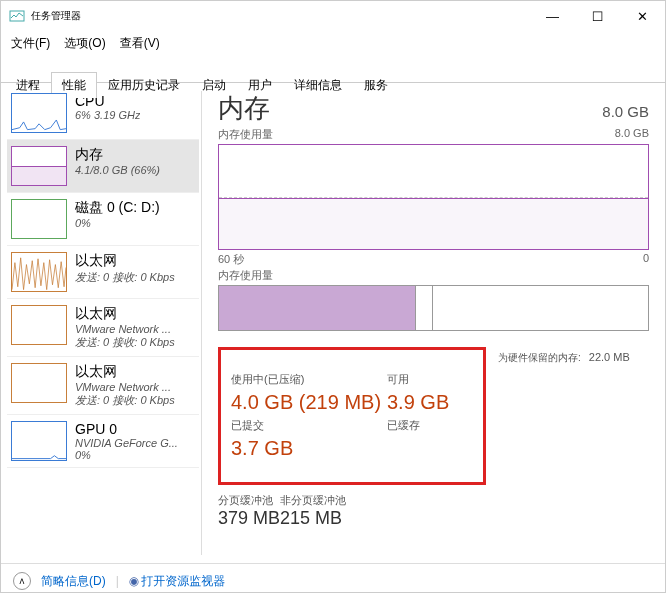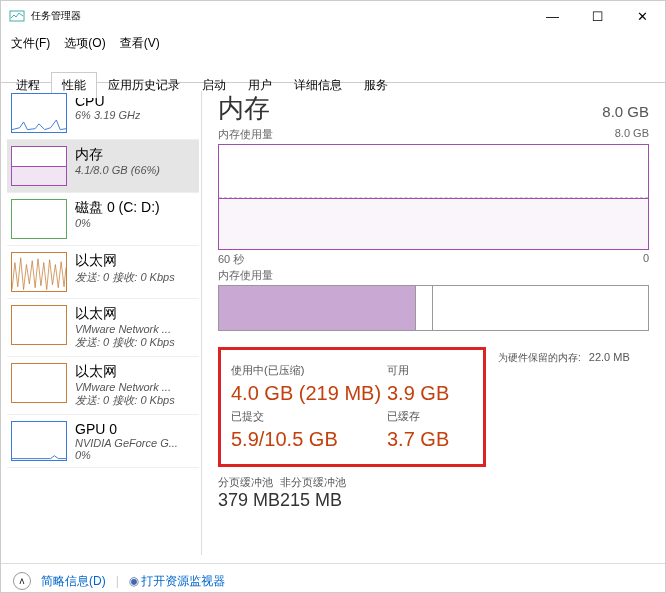--- a/index.html
+++ b/index.html
@@ -29,21 +29,21 @@
 .section-head { display: flex; justify-content: space-between; font-size: 11px; color: #666; margin-top: 1px; }
 .usage-chart { height: 106px; border: 1px solid #a04db0; margin-top: 2px; position: relative; background: linear-gradient(#fff 0%, #fff 100%); }
 .usage-mid { position: absolute; top: 50%; left: 0; right: 0; border-top: 1px dashed #ccc; }
 .usage-line { position: absolute; left: 0; right: 0; top: 51%; border-top: 1px solid #a04db0; }
 .usage-fill { position: absolute; left: 0; right: 0; bottom: 0; top: 51%; background: rgba(160,77,176,0.06); }
 .axis { display: flex; justify-content: space-between; font-size: 11px; color: #666; margin-top: 2px; }
 .comp-chart { height: 46px; border: 1px solid #999; margin-top: 2px; display: flex; }
 .comp-used { flex: 0 0 46%; background: #c9a8d4; border-right: 1px solid #999; }
 .comp-mod { flex: 0 0 4%; border-right: 1px solid #999; }
 .stats { display: flex; margin-top: 16px; gap: 12px; }
-.redbox { border: 3px solid #d22; padding: 13px 10px; }
+.redbox { border: 3px solid #d22; padding: 22px 10px; }
 .stat-grid { display: grid; grid-template-columns: 156px 86px; row-gap: 4px; }
 .stat-label { font-size: 11px; color: #555; }
 .stat-val { font-size: 20px; color: #c2410c; }
 .reserved .lbl { font-size: 10px; color: #555; }
 .reserved .val { font-size: 11px; color: #555; margin-left: 8px; }
 .pools { display: flex; margin-top: 8px; }
 .pool .lbl { font-size: 11px; color: #555; }
 .pool .val { font-size: 18px; color: #333; }
 .footer { display: flex; align-items: center; gap: 10px; padding: 8px 12px; border-top: 1px solid #ddd; font-size: 12px; }
 .chev { width: 18px; height: 18px; border: 1px solid #999; border-radius: 50%; display: flex; align-items: center; justify-content: center; font-size: 10px; }
@@ -190,21 +190,20 @@
 
     <div class="stats">
       <div class="redbox">
         <div class="stat-grid">
           <div class="stat-label">使用中(已压缩)</div>
           <div class="stat-label">可用</div>
           <div class="stat-val">4.0 GB (219 MB)</div>
           <div class="stat-val">3.9 GB</div>
           <div class="stat-label">已提交</div>
           <div class="stat-label">已缓存</div>
-          <div class="stat-val">5.9/10.5 GB</div>
           <div class="stat-val">3.7 GB</div>
         </div>
       </div>
       <div class="reserved">
         <span class="lbl">为硬件保留的内存:</span><span class="val">22.0 MB</span>
       </div>
     </div>
 
     <div class="pools">
       <div class="pool">

